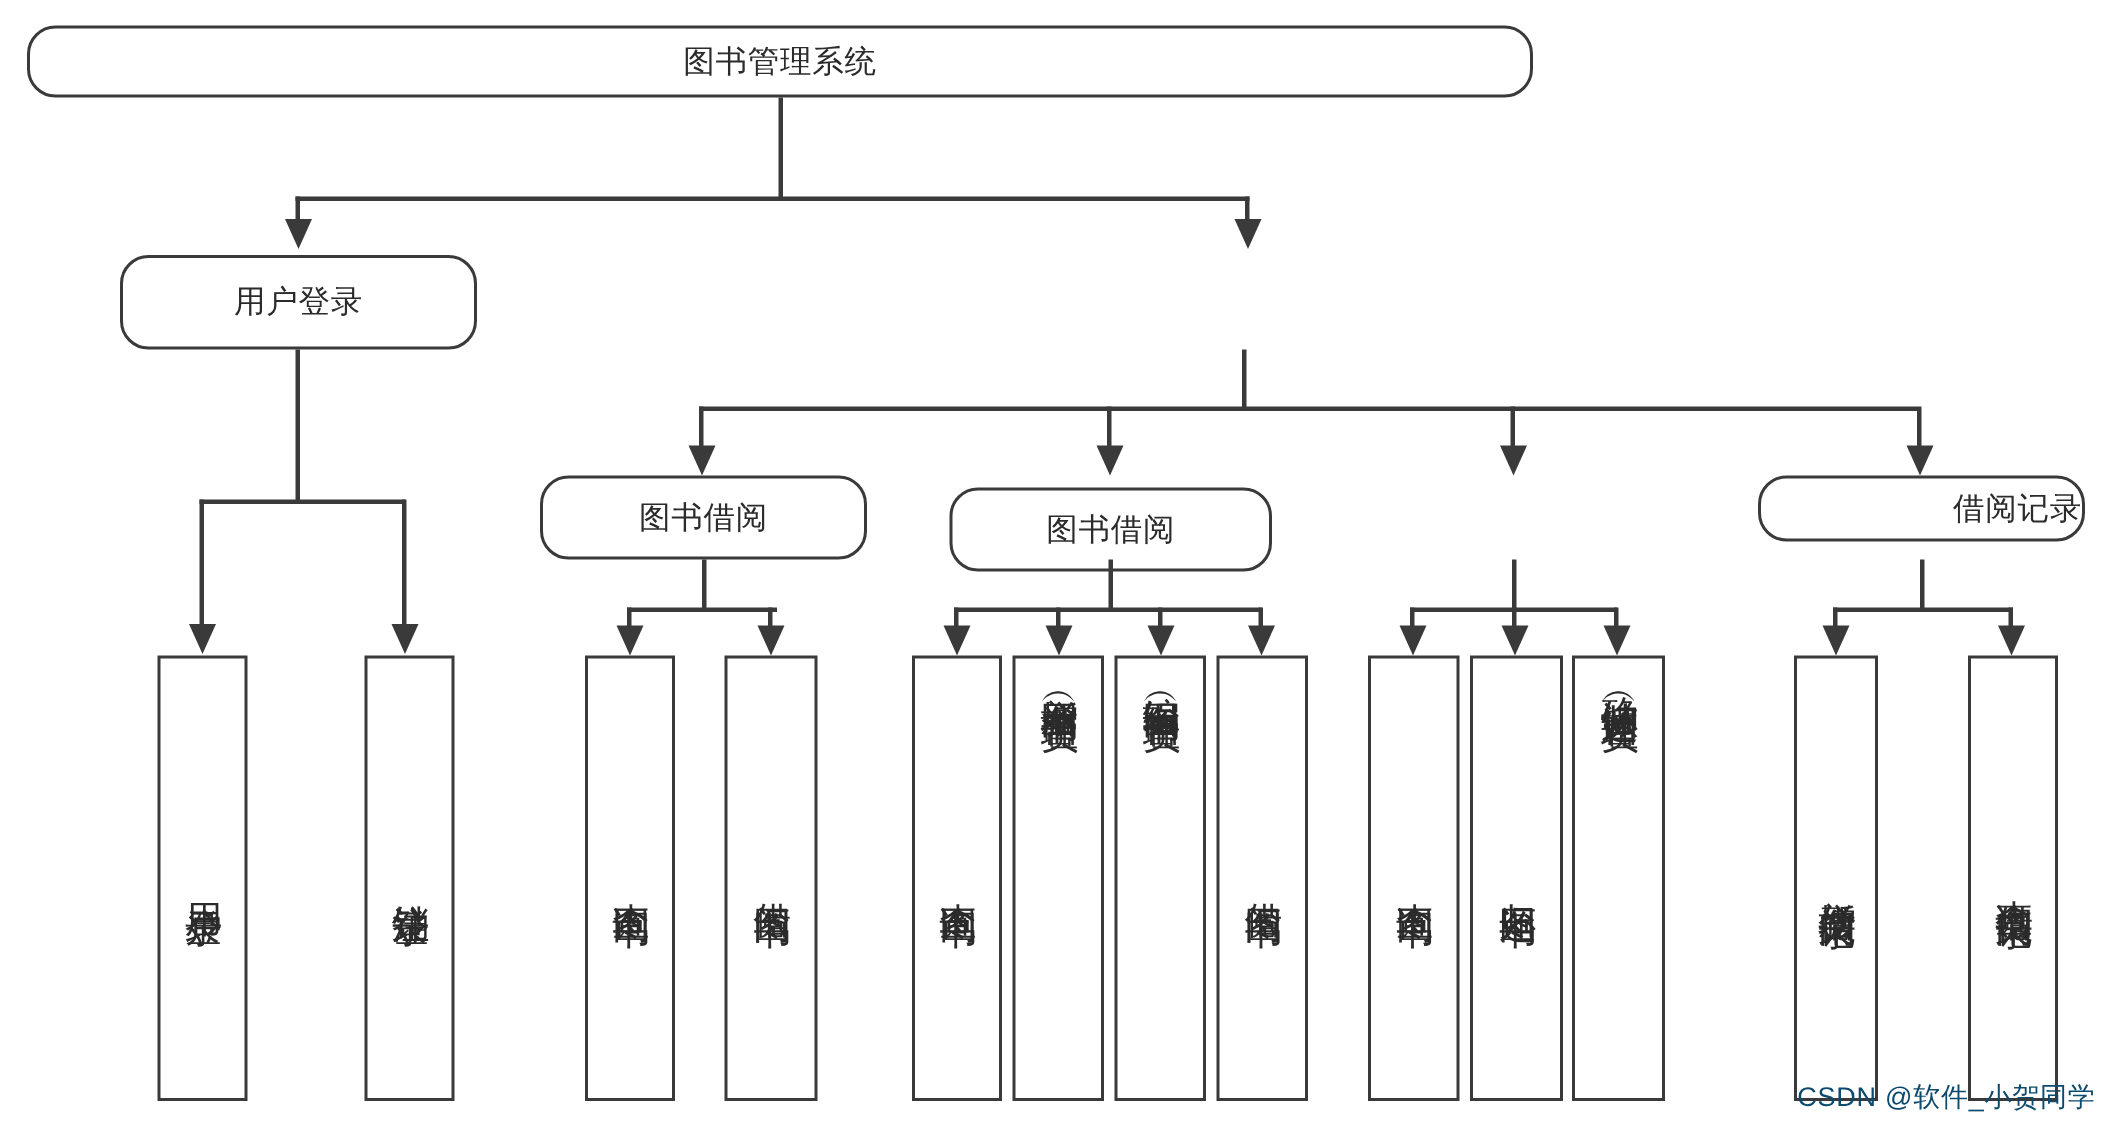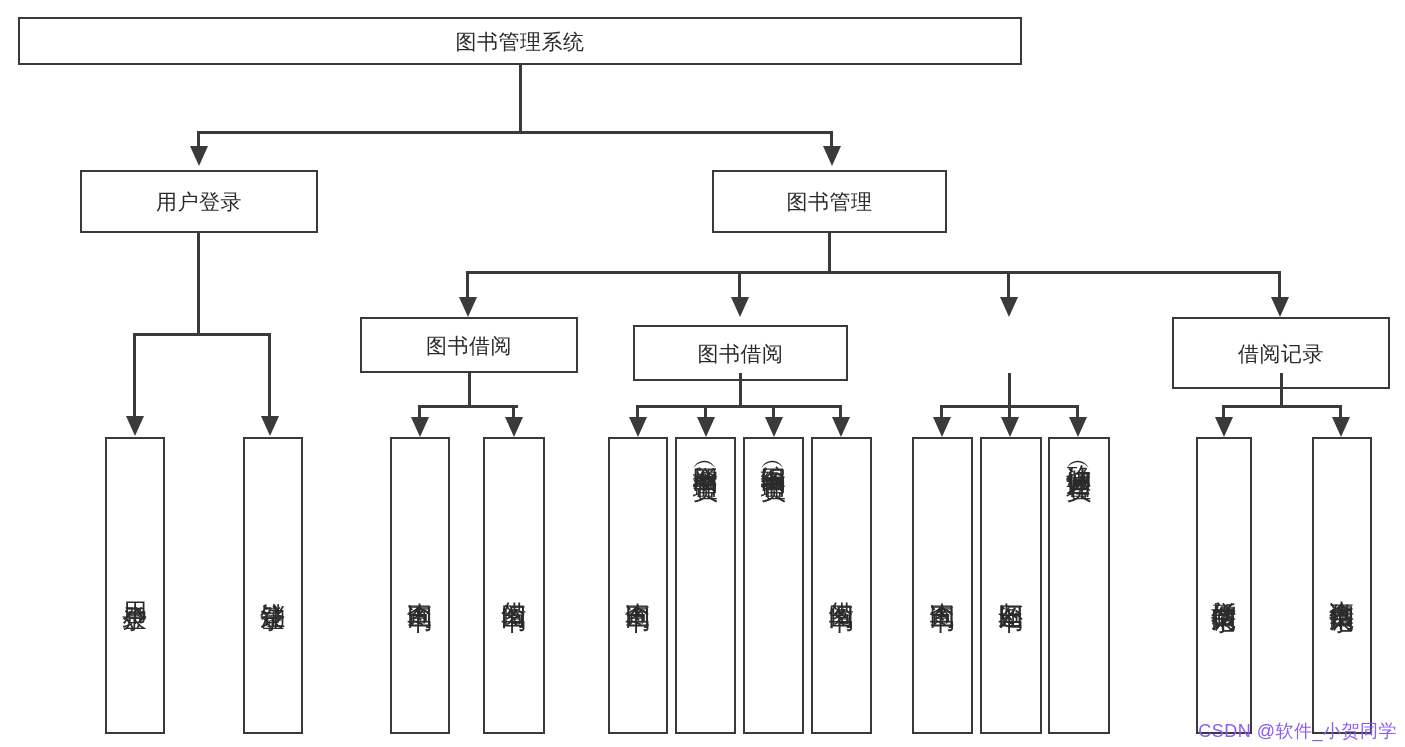--- a/index.html
+++ b/index.html
@@ -22,20 +22,21 @@
     position: absolute;
     box-sizing: border-box;
     border: 2.5px solid #3a3a3a;
     background: #ffffff;
     color: #2b2b2b;
   }
   .node.h {
     display: flex;
     align-items: center;
     justify-content: center;
+    border-radius: 19px;
   }
   .node.h .label {
     font-size: 21px;
     line-height: 1;
     letter-spacing: 0.5px;
     white-space: nowrap;
   }
   
   .node.v {
     display: flex;
@@ -69,21 +70,21 @@
     border-right: 9px solid transparent;
     border-top: 20px solid #3a3a3a;
   }
 
   
   #watermark {
     position: absolute;
     right: 8px;
     bottom: 4px;
     font-size: 18px;
-    color: #8b5cf6;
+    color: #0c4a6e;
     white-space: nowrap;
     letter-spacing: 0.5px;
   }
 </style>
 </head>
 <body>
 
 <div id="canvas">
 
   <div class="node h" style="left:18px; top:17px; width:1004px; height:48px;">
@@ -96,23 +97,20 @@
 
   <div class="line vline" style="left:197px; top:131px; width:3px; height:17px;"></div>
   <div class="arrow" style="left:190px; top:146px;"></div>
   <div class="line vline" style="left:830px; top:131px; width:3px; height:17px;"></div>
   <div class="arrow" style="left:823px; top:146px;"></div>
 
   <div class="node h" style="left:80px; top:170px; width:238px; height:63px;">
     <span class="label">用户登录</span>
   </div>
 
-  <div class="node h" style="left:712px; top:170px; width:235px; height:63px;">
-    <span class="label">图书管理</span>
-  </div>
 
   <div class="line vline" style="left:197px; top:233px; width:3px; height:102px;"></div>
   <div class="line hline" style="left:133px; top:333px; width:137px; height:3px;"></div>
   <div class="line vline" style="left:133px; top:333px; width:3px; height:85px;"></div>
   <div class="arrow" style="left:126px; top:416px;"></div>
   <div class="line vline" style="left:268px; top:333px; width:3px; height:85px;"></div>
   <div class="arrow" style="left:261px; top:416px;"></div>
 
   <div class="line vline" style="left:828px; top:233px; width:3px; height:40px;"></div>
   <div class="line hline" style="left:466px; top:271px; width:812px; height:3px;"></div>
@@ -124,21 +122,21 @@
   <div class="arrow" style="left:1000px; top:297px;"></div>
   <div class="line vline" style="left:1278px; top:271px; width:3px; height:28px;"></div>
   <div class="arrow" style="left:1271px; top:297px;"></div>
 
   <div class="node h" style="left:360px; top:317px; width:218px; height:56px;">
     <span class="label">图书借阅</span>
   </div>
   <div class="node h" style="left:633px; top:325px; width:215px; height:56px;">
     <span class="label">图书借阅</span>
   </div>
-  <div class="node h" style="left:1172px; top:317px; width:218px; height:72px;">
+  <div class="node h" style="left:1172px; top:317px; width:218px; height:44px;justify-content:flex-end;">
     <span class="label">借阅记录</span>
   </div>
 
   <div class="line vline" style="left:468px; top:373px; width:3px; height:34px;"></div>
   <div class="line hline" style="left:418px; top:405px; width:100px; height:3px;"></div>
   <div class="line vline" style="left:418px; top:405px; width:3px; height:14px;"></div>
   <div class="arrow" style="left:411px; top:417px;"></div>
   <div class="line vline" style="left:512px; top:405px; width:3px; height:14px;"></div>
   <div class="arrow" style="left:505px; top:417px;"></div>
 

